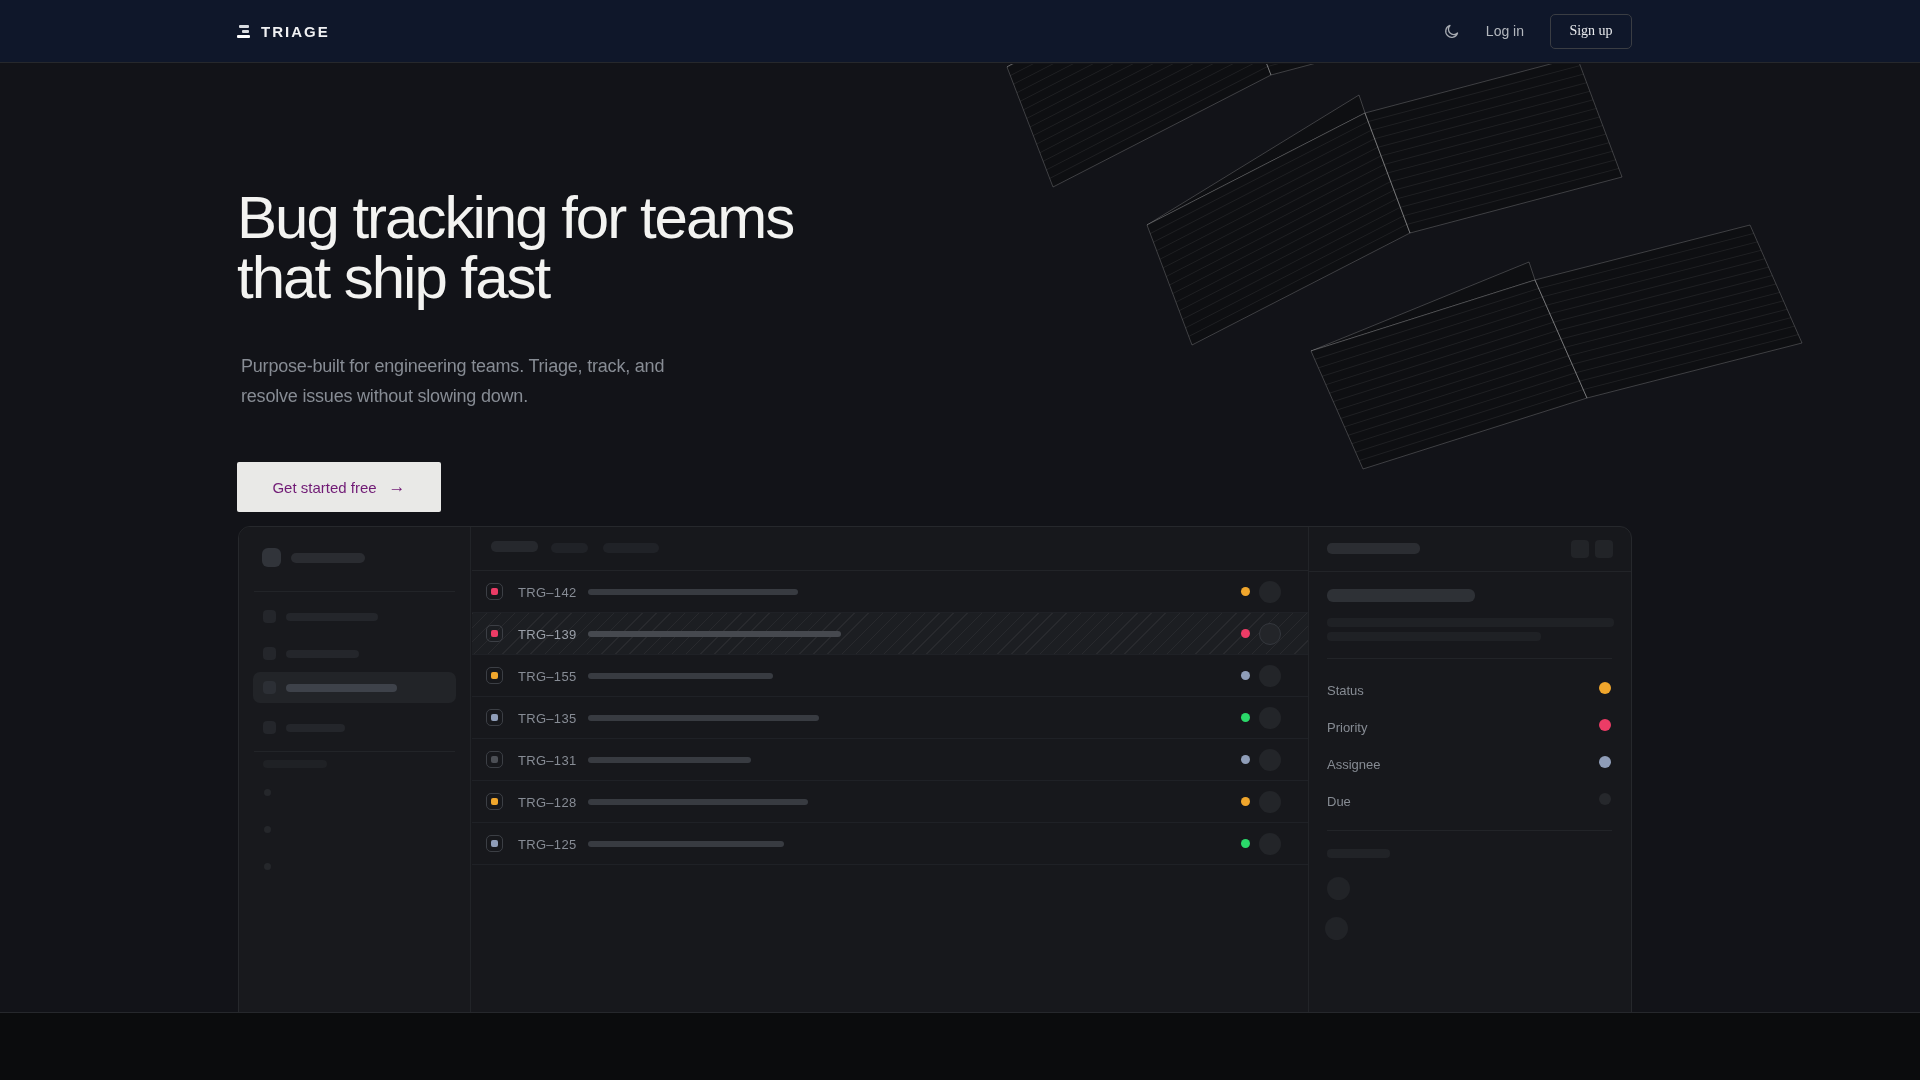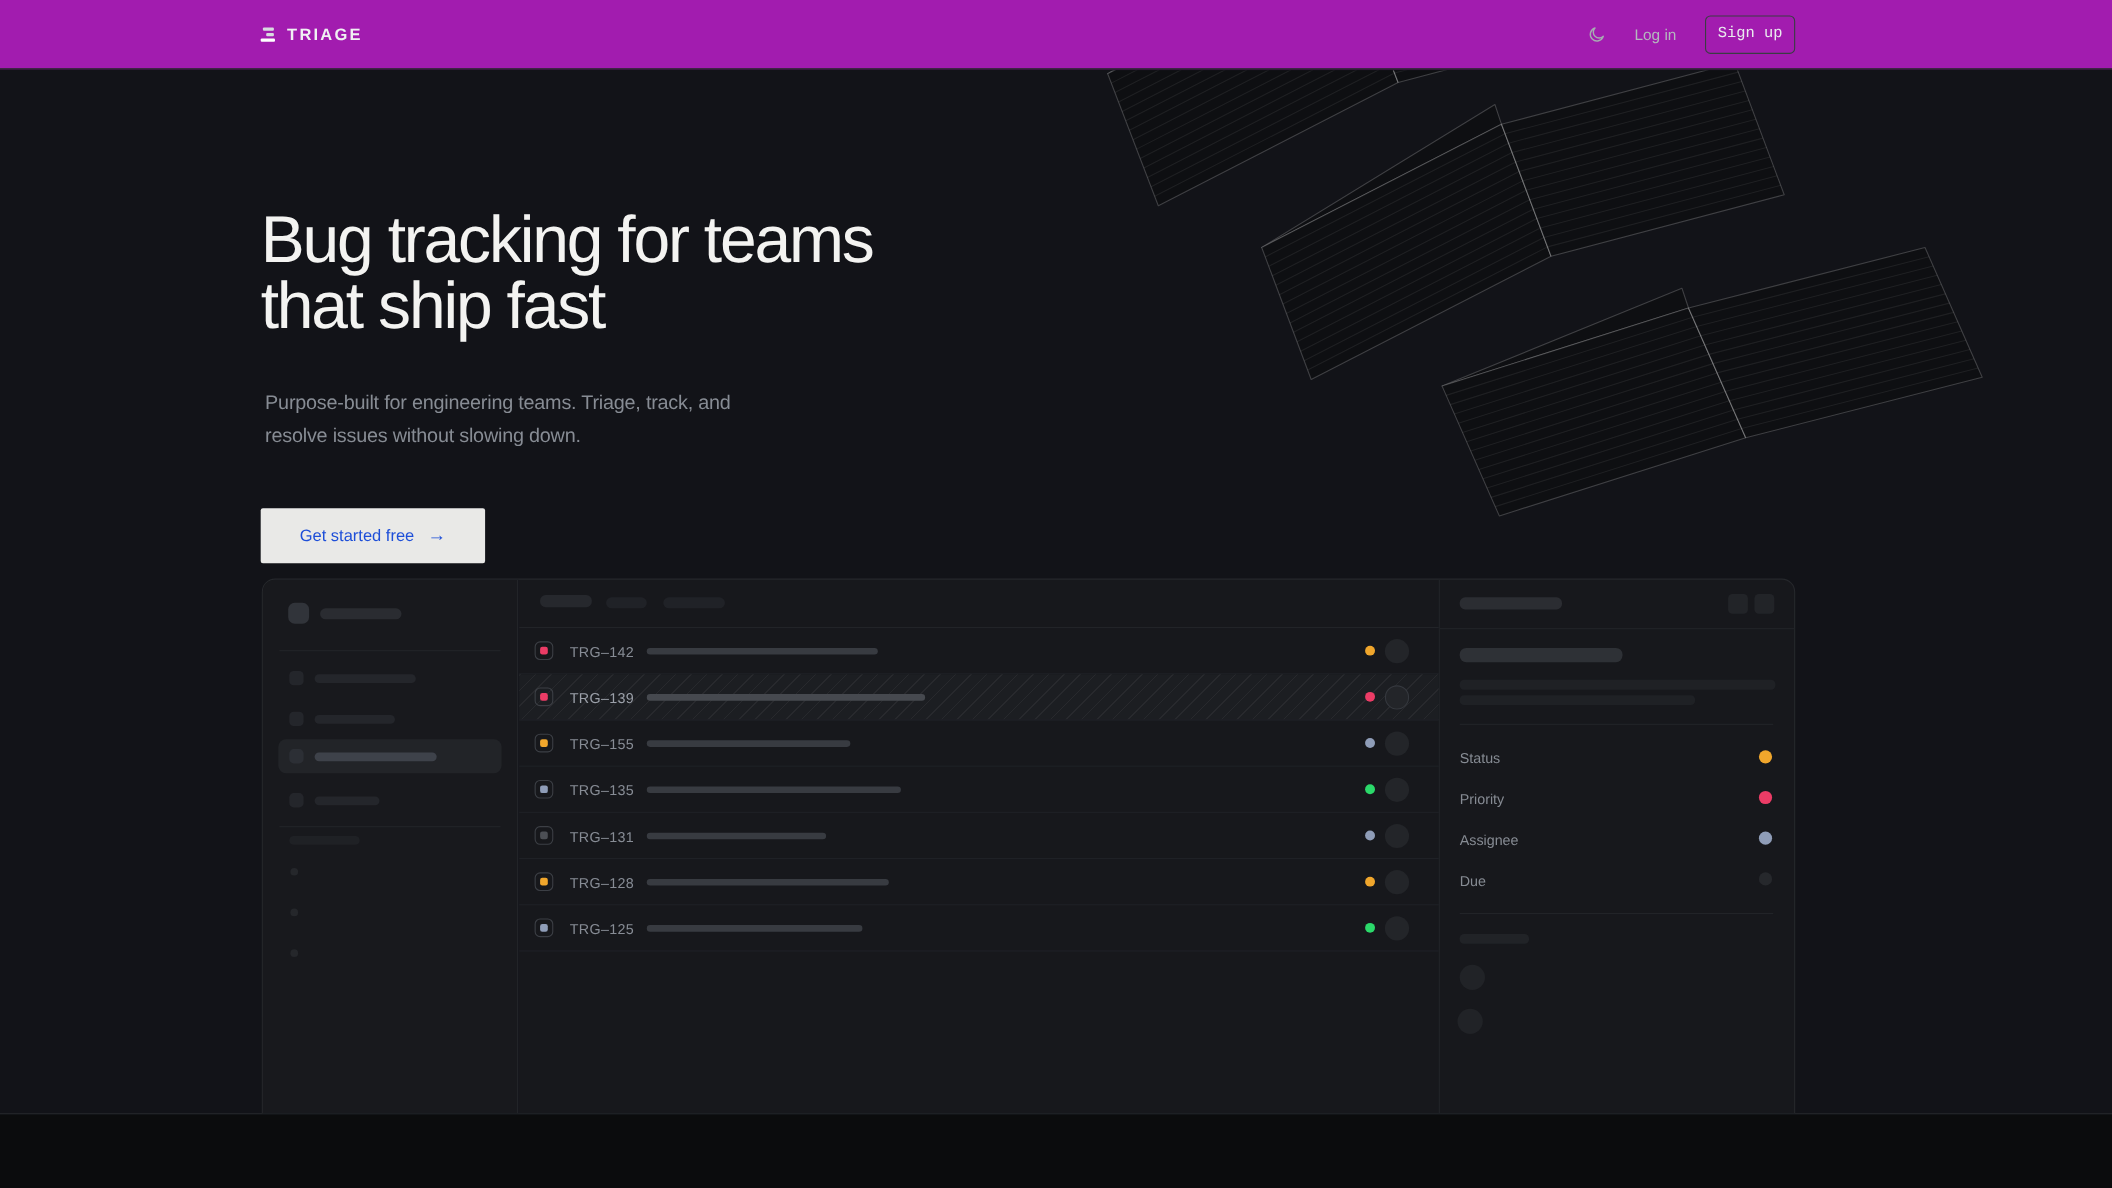--- a/index.html
+++ b/index.html
@@ -1,35 +1,35 @@
 <!DOCTYPE html>
 <html><head>
 <meta charset="utf-8">
 <style>
   * { margin:0; padding:0; box-sizing:border-box; }
   html,body { width:1920px; height:1080px; overflow:hidden; background:#0b0c0d;
               font-family:"Liberation Sans","DejaVu Sans",sans-serif; }
 
   
-  .nav { position:relative; height:63px; background:#a21caf; border-bottom:1px solid #26282c; z-index:5; }
+  .nav { position:relative; height:63px; background:#0f172a; border-bottom:1px solid #26282c; z-index:5; }
   .nav-inner { position:absolute; left:237px; right:288px; top:0; height:62px;
                display:flex; align-items:center; justify-content:space-between; }
   .brand { display:flex; align-items:center; gap:10px; cursor:pointer; }
   .logo-icon { display:flex; flex-direction:column; gap:2px; width:14px; }
   .logo-icon i { display:block; height:3px; border-radius:1px; background:#d8dbe0; }
   .logo-icon i:nth-child(1){ width:10px; margin-left:2px; }
   .logo-icon i:nth-child(2){ width:7px;  margin-left:5px; }
   .logo-icon i:nth-child(3){ width:13px; background:#ffffff; }
   .brand-name { font-size:15px; font-weight:bold; letter-spacing:2px; color:#f0f1f3; }
   .nav-right { display:flex; align-items:center; gap:26px; }
   .theme-btn { background:none; border:none; cursor:pointer; display:flex; align-items:center; }
   .theme-btn svg { width:17px; height:17px; stroke:#a7abb2; fill:none; stroke-width:1.8; }
   .login { font-size:14px; color:#b4b8be; cursor:pointer; text-decoration:none; }
   .signup { width:82px; height:35px; background:transparent; border:1px solid #3a3d43; border-radius:5px;
-            color:#e9ebee; font-size:14px; cursor:pointer; font-family:Liberation Mono, monospace; }
+            color:#e9ebee; font-size:14px; cursor:pointer; font-family:Liberation Serif, serif; }
 
   
   .hero { position:relative; height:950px; background:#121318; border-bottom:1px solid #26282c; overflow:hidden; }
   #books { position:absolute; left:0; top:1px; width:1920px; height:500px; pointer-events:none; }
   .hero-copy { position:absolute; left:237px; top:0; z-index:2; }
   h1 { position:absolute; left:0; top:125px; width:700px; font-size:60px; line-height:60px;
        font-weight:500; letter-spacing:-2px; color:#f3f3f1; white-space:nowrap; }
   .subtitle { position:absolute; left:4px; top:288px; font-size:18px; line-height:30px;
               letter-spacing:-0.2px; color:#878c94; white-space:nowrap; }
   .cta { position:absolute; left:0; top:399px; width:204px; height:50px; border:none; border-radius:2px;
@@ -199,21 +199,21 @@
       <line x1="1579.5714285714287" y1="317.1428571428571" x2="1355.5714285714287" y2="388.1428571428571" stroke="rgba(255,255,255,0.07)" stroke-width="1"></line>
       <line x1="1579.5714285714287" y1="317.1428571428571" x2="1794.5714285714287" y2="262.1428571428571" stroke="rgba(255,255,255,0.07)" stroke-width="1"></line>
       <line x1="1583.2857142857142" y1="325.57142857142856" x2="1359.2857142857142" y2="396.57142857142856" stroke="rgba(255,255,255,0.07)" stroke-width="1"></line>
       <line x1="1583.2857142857142" y1="325.57142857142856" x2="1798.2857142857142" y2="270.57142857142856" stroke="rgba(255,255,255,0.07)" stroke-width="1"></line>
       <line x1="1535" y1="216" x2="1587" y2="334" stroke="rgba(255,255,255,0.20)" stroke-width="1"></line>
     </svg>
 
   <div class="hero-copy">
     <h1><span>Bug tracking for teams</span><br><span>that ship fast</span></h1>
     <p class="subtitle"><span>Purpose-built for engineering teams. Triage, track, and</span><br><span>resolve issues without slowing down.</span></p>
-    <button class="cta" id="cta" style="background: rgb(233, 233, 231); color: #1d4ed8;">
+    <button class="cta" id="cta" style="background: rgb(233, 233, 231); color: #701a75;">
       <span>Get started free</span>
       <span class="arrow">→</span>
     </button>
   </div>
 
   <div class="app-card">
 
     <div class="col-sidebar">
       <div class="sb-avatar"></div>
       <div class="skel" style="left:52px; top:26px; width:74px; height:10px; background:#2a2c31;"></div>

